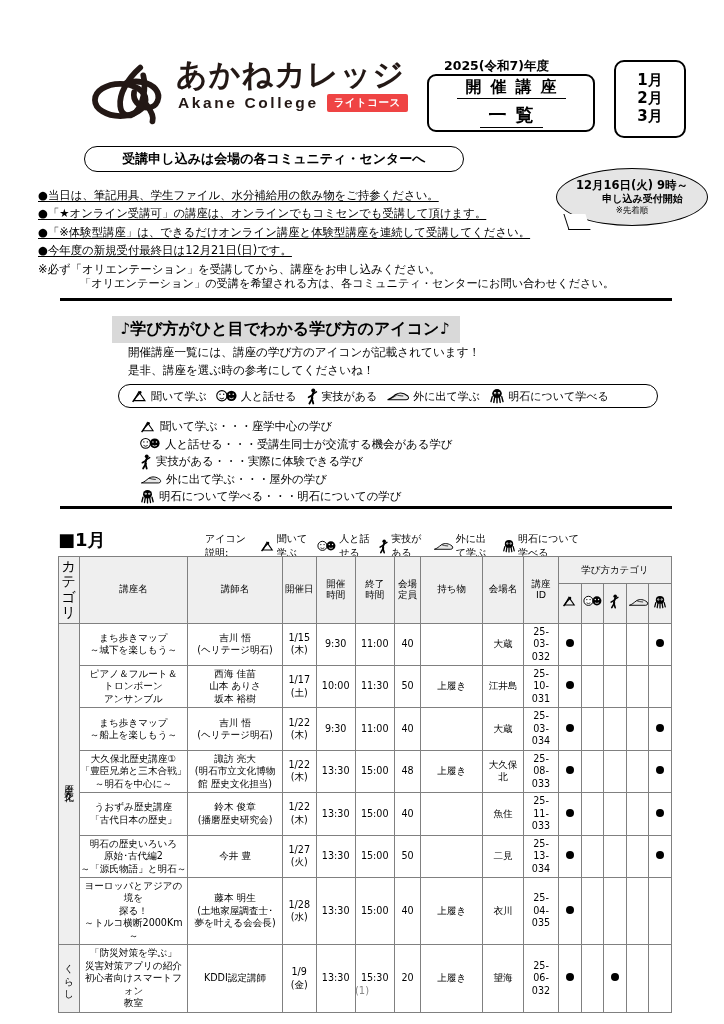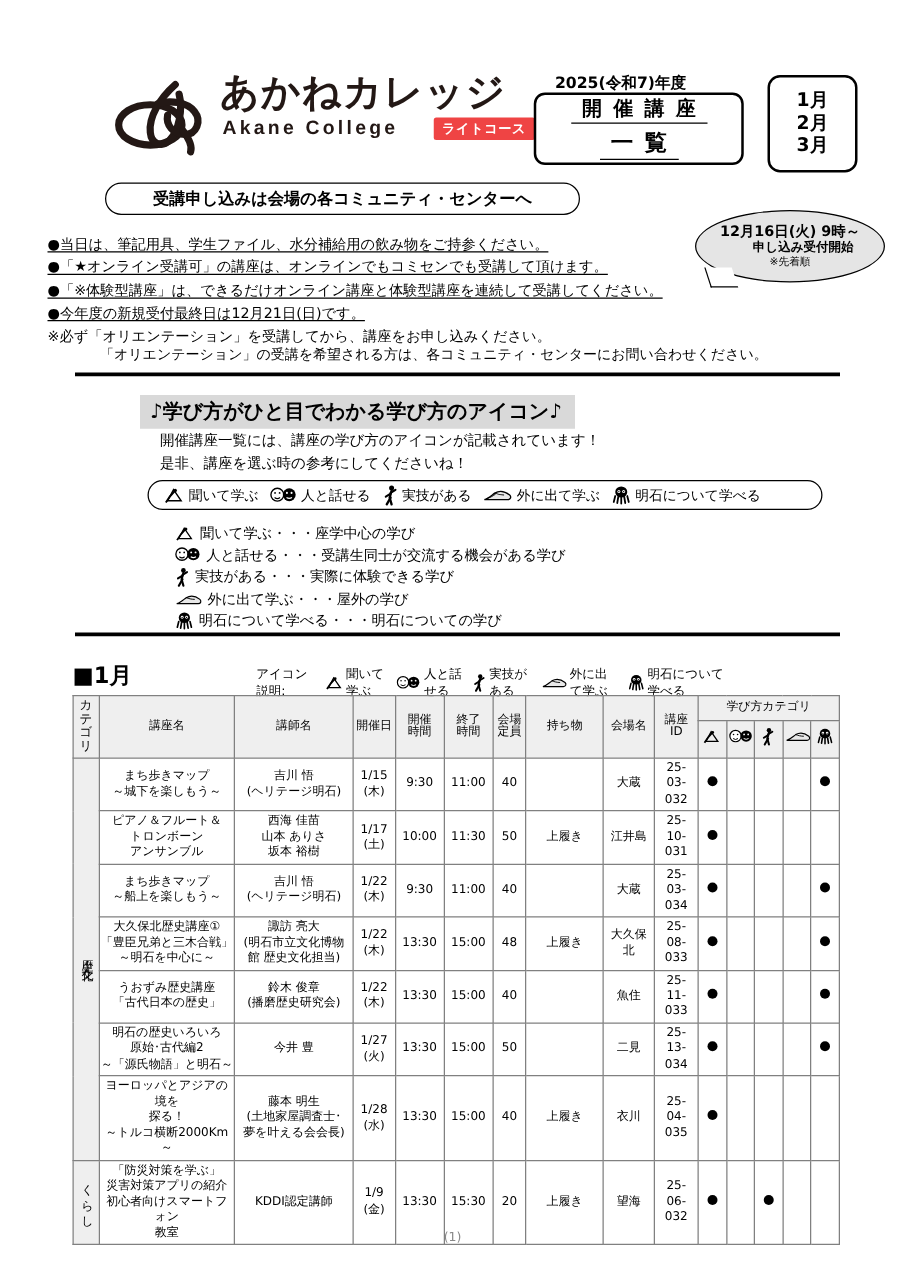--- a/index.html
+++ b/index.html
@@ -21,21 +21,21 @@
     position: absolute; left: 92px; top: 58px;
     display: flex; align-items: flex-start;
   }
   .logo-mark { width: 78px; height: 66px; margin-right: 6px; margin-top: 2px; }
   .logo-text-col { display: flex; flex-direction: column; }
   .logo-jp {
     font-size: 31px; font-weight: bold; letter-spacing: 1px;
     line-height: 1.05; color:#231815;
     font-family: "DejaVu Sans", sans-serif;
   }
-  .logo-en-row { display:flex; align-items:center; margin-top: 3px; margin-left:2px;gap:20px;}
+  .logo-en-row { display:flex; align-items:center; margin-top: 3px; margin-left:2px;}
   .logo-en {
     font-size: 15.5px; letter-spacing: 2.6px; font-weight: 600; color:#231815;
     font-family: "Liberation Sans", sans-serif;
   }
   .logo-badge {
     margin-left: 8px; background:#ef4444; color:#fff;
     font-size: 10.5px; font-weight: bold; padding: 2px 7px 2px 7px;
     border-radius: 2px; letter-spacing:0.5px;
     font-family:"DejaVu Sans", sans-serif;
   }
@@ -461,21 +461,21 @@
       <col class="colw-id">
       <col class="colw-ic">
         <col class="colw-ic">
         <col class="colw-ic">
         <col class="colw-ic">
         <col class="colw-ic">
     </colgroup>
     <thead>
       <tr>
         <th rowspan="2">
-          <span style="display:inline-block;line-height:1.1;font-size:10px;">カテ<br>ゴリ</span>
+          <span style="display:inline-block;line-height:1.1;font-size:14px;">カテ<br>ゴリ</span>
         </th>
         <th rowspan="2">講座名</th>
         <th rowspan="2">講師名</th>
         <th rowspan="2">開催日</th>
         <th rowspan="2"><span style="display:inline-block;line-height:1.1;">開催<br>時間</span></th>
         <th rowspan="2"><span style="display:inline-block;line-height:1.1;">終了<br>時間</span></th>
         <th rowspan="2"><span style="display:inline-block;line-height:1.1;">会場<br>定員</span></th>
         <th rowspan="2">持ち物</th>
         <th rowspan="2">会場名</th>
         <th rowspan="2"><span style="display:inline-block;line-height:1.1;">講座<br>ID</span></th>

